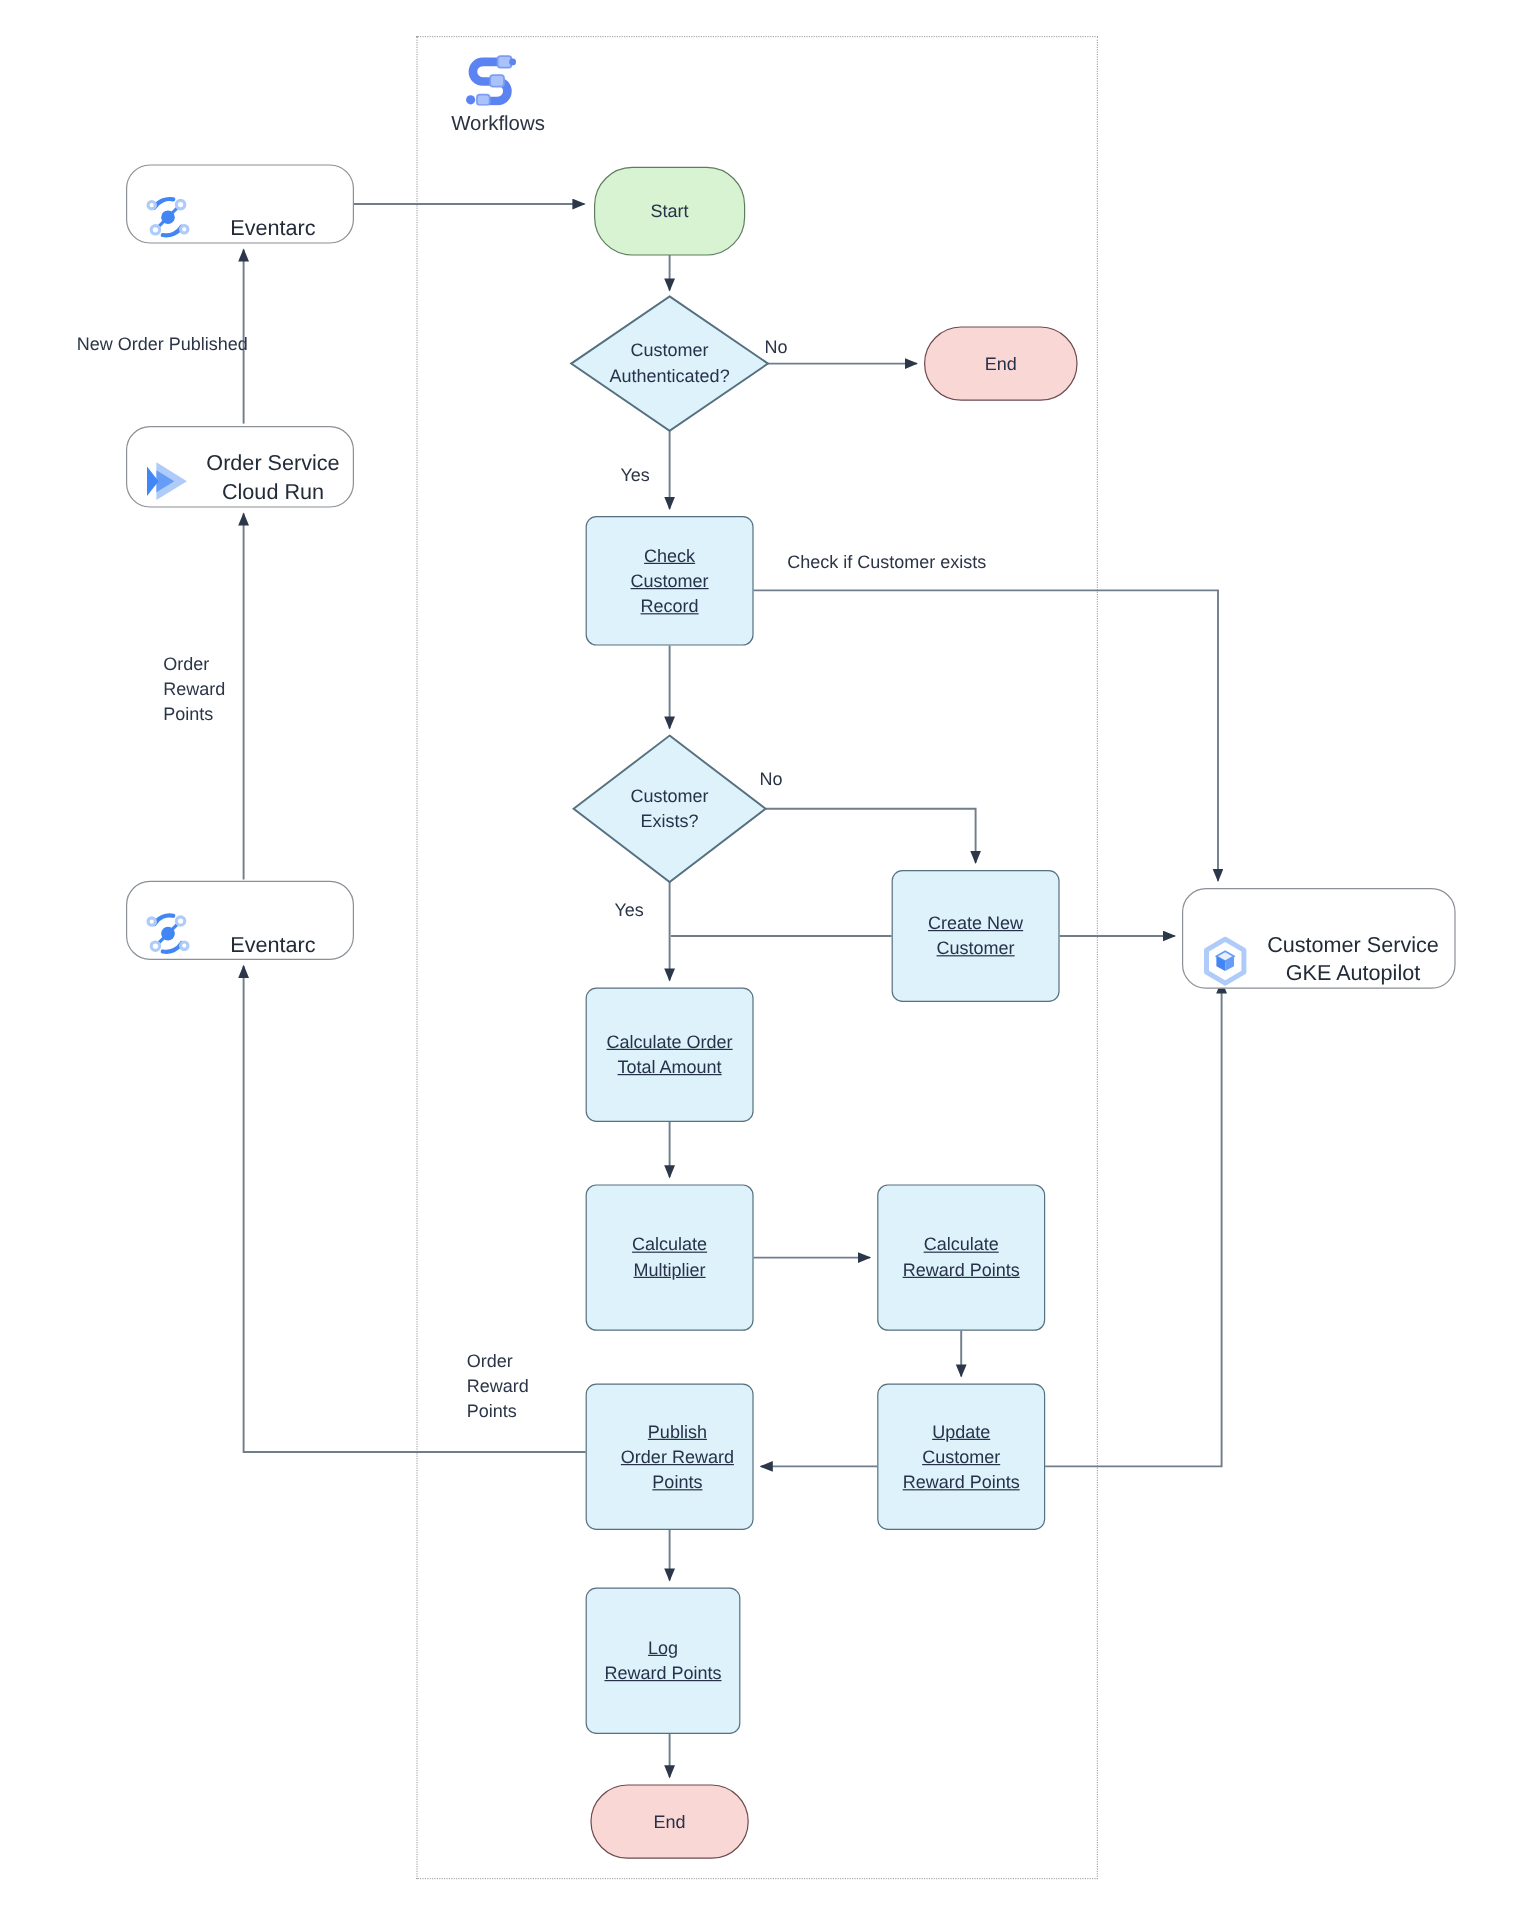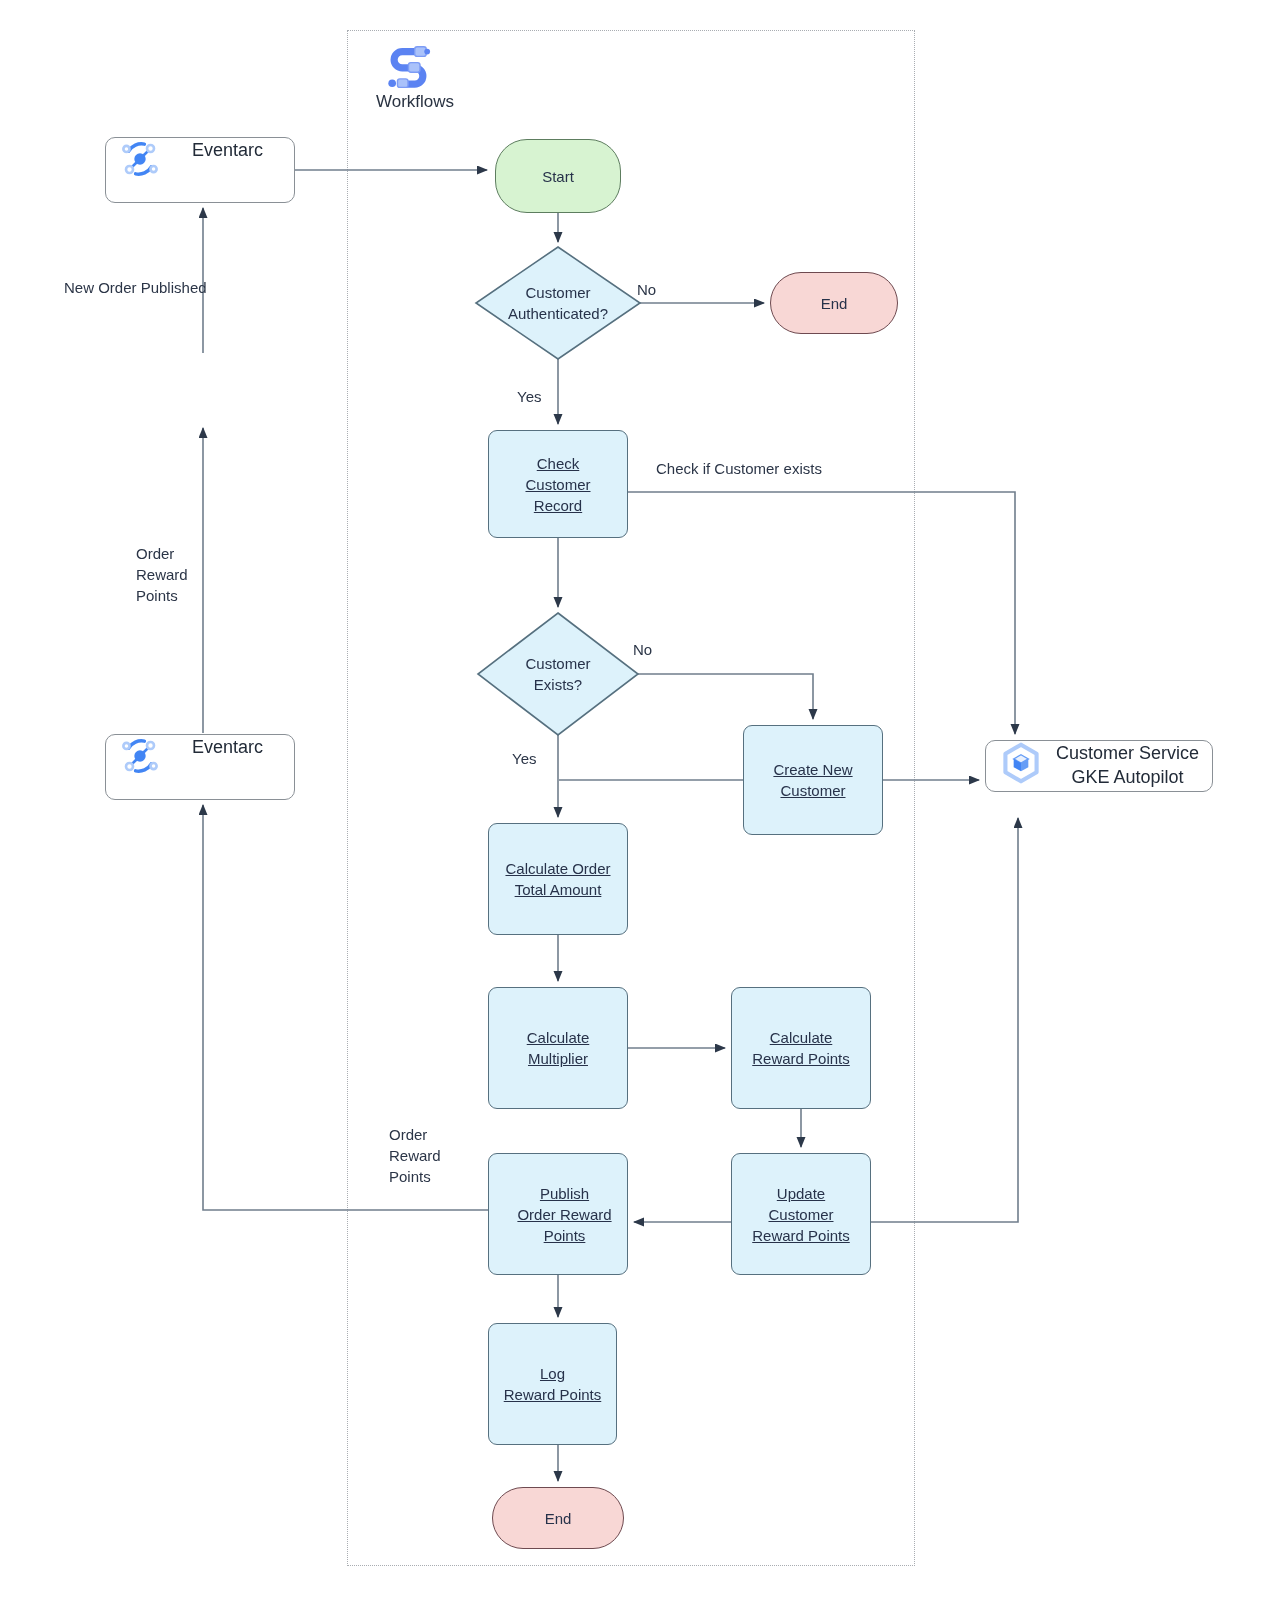--- a/index.html
+++ b/index.html
@@ -14,22 +14,22 @@
   #canvas{position:relative;width:1267px;height:1600px;background:#ffffff;overflow:hidden;}
   #edges{position:absolute;left:0;top:0;width:1267px;height:1600px;}
   .edge{stroke:var(--line);stroke-width:1.6;fill:none;}
   .diamond-shape{fill:var(--process-fill);stroke:var(--process-border);stroke-width:1.6;}
   .node{position:absolute;display:flex;align-items:center;justify-content:center;
         text-align:center;white-space:pre-line;color:var(--node-text);
         font-size:15px;line-height:21px;}
   .process{background:var(--process-fill);border:1.6px solid var(--process-border);border-radius:9px;text-decoration:underline;}
   .pill-start{background:var(--start-fill);border:1.6px solid var(--start-border);border-radius:32px;}
   .pill-end{background:var(--end-fill);border:1.6px solid var(--end-border);border-radius:32px;}
-  .service{position:absolute;display:flex;align-items:flex-start;background:#fff;
-           border:1.6px solid var(--service-border);border-radius:10px;padding:0 10px 0 13px;}
+  .service{position:absolute;display:flex;align-items:flex-end;background:#fff;
+           border:1.6px solid var(--service-border);border-radius:20px;padding:0 10px 0 13px;}
   .service .svc-label{color:#222b38;font-size:18px;line-height:24px;white-space:pre-line;text-align:center;flex:1;}
   .service .icon{flex:0 0 auto;margin-right:10px;display:flex;align-items:center;}
   .dotted-container{position:absolute;border:1.5px dotted #a9adb2;background:transparent;}
   .edge-label{position:absolute;color:var(--label-text);font-size:15px;line-height:21px;white-space:pre-line;}
   .diamond-label{position:absolute;display:flex;align-items:center;justify-content:center;
                  text-align:center;white-space:pre-line;color:var(--node-text);font-size:15px;line-height:21px;}
   .wf-header{position:absolute;display:flex;align-items:center;}
   .wf-header .wf-title{color:#2a3342;font-size:17px;margin-left:14px;}
 </style>
 </head>
@@ -95,39 +95,50 @@
         <line x1="28" y1="20" x2="35" y2="13" stroke="#4285f4" stroke-width="3"></line>
         <circle cx="36" cy="12" r="4" fill="#ffffff" stroke="#aecbfa" stroke-width="3"></circle>
         <circle cx="12" cy="36" r="4" fill="#ffffff" stroke="#aecbfa" stroke-width="3"></circle>
         <circle cx="8.5" cy="12.5" r="3.5" fill="#ffffff" stroke="#aecbfa" stroke-width="3"></circle>
         <circle cx="39.5" cy="35.5" r="3.5" fill="#ffffff" stroke="#aecbfa" stroke-width="3"></circle>
       </svg>
     </span>
     <span class="svc-label">Eventarc</span>
   </div>
 
+  <div class="service" style="left:105px;top:355px;width:190px;height:68px;">
+    <span class="icon">
+      <svg width="42" height="42" viewBox="0 0 48 48">
+        <polygon points="13,6 42,24 13,42" fill="#aecbfa"></polygon>
+        <polygon points="13,13.5 30,24 13,34.5" fill="#669df6"></polygon>
+        <polygon points="4,10 15,24 4,38" fill="#4285f4"></polygon>
+      </svg>
+    </span>
+    <span class="svc-label">Order Service
+Cloud Run</span>
+  </div>
 
   <div class="service" style="left:105px;top:734px;width:190px;height:66px;">
     <span class="icon">
       <svg width="42" height="42" viewBox="0 0 48 48">
         <path d="M11 15 A17 17 0 0 1 29 7" stroke="#4285f4" stroke-width="4" fill="none" stroke-linecap="round"></path>
         <path d="M37 33 A17 17 0 0 1 19 41" stroke="#4285f4" stroke-width="4" fill="none" stroke-linecap="round"></path>
         <circle cx="24" cy="24" r="6.5" fill="#4285f4"></circle>
         <line x1="20" y1="28" x2="13" y2="35" stroke="#4285f4" stroke-width="3"></line>
         <line x1="28" y1="20" x2="35" y2="13" stroke="#4285f4" stroke-width="3"></line>
         <circle cx="36" cy="12" r="4" fill="#ffffff" stroke="#aecbfa" stroke-width="3"></circle>
         <circle cx="12" cy="36" r="4" fill="#ffffff" stroke="#aecbfa" stroke-width="3"></circle>
         <circle cx="8.5" cy="12.5" r="3.5" fill="#ffffff" stroke="#aecbfa" stroke-width="3"></circle>
         <circle cx="39.5" cy="35.5" r="3.5" fill="#ffffff" stroke="#aecbfa" stroke-width="3"></circle>
       </svg>
     </span>
     <span class="svc-label">Eventarc</span>
   </div>
 
-  <div class="service" style="left:985px;top:740px;width:228px;height:52px;">
+  <div class="service" style="left:985px;top:740px;width:228px;height:84px;">
     <span class="icon">
       <svg width="44" height="44" viewBox="0 0 48 48">
         <polygon points="24,4 41,14 41,34 24,44 7,34 7,14" fill="none" stroke="#aecbfa" stroke-width="4.5" stroke-linejoin="round"></polygon>
         <polygon points="24,15 32,19.5 24,24 16,19.5" fill="#e8f0fe" stroke="#669df6" stroke-width="1.5"></polygon>
         <polygon points="16,19.5 24,24 24,33 16,28.5" fill="#4285f4"></polygon>
         <polygon points="32,19.5 24,24 24,33 32,28.5" fill="#669df6"></polygon>
       </svg>
     </span>
     <span class="svc-label">Customer Service
 GKE Autopilot</span>

